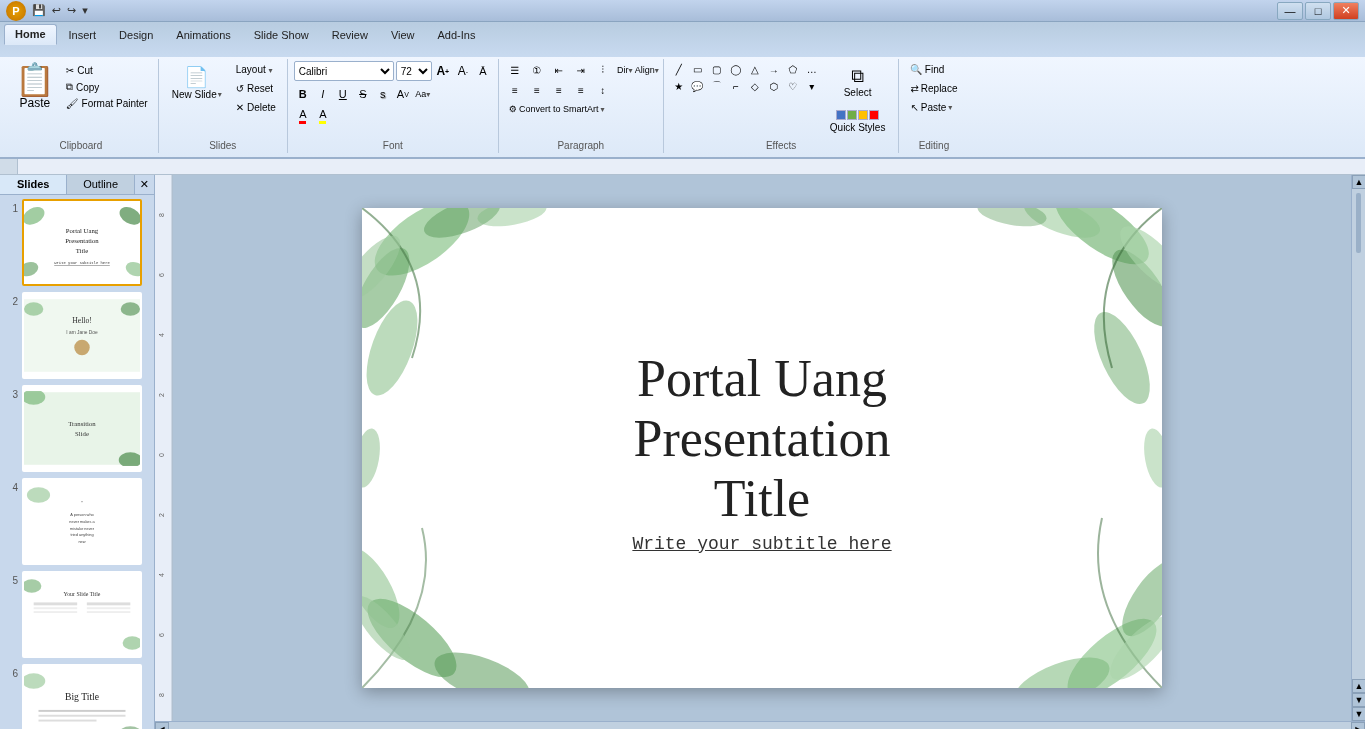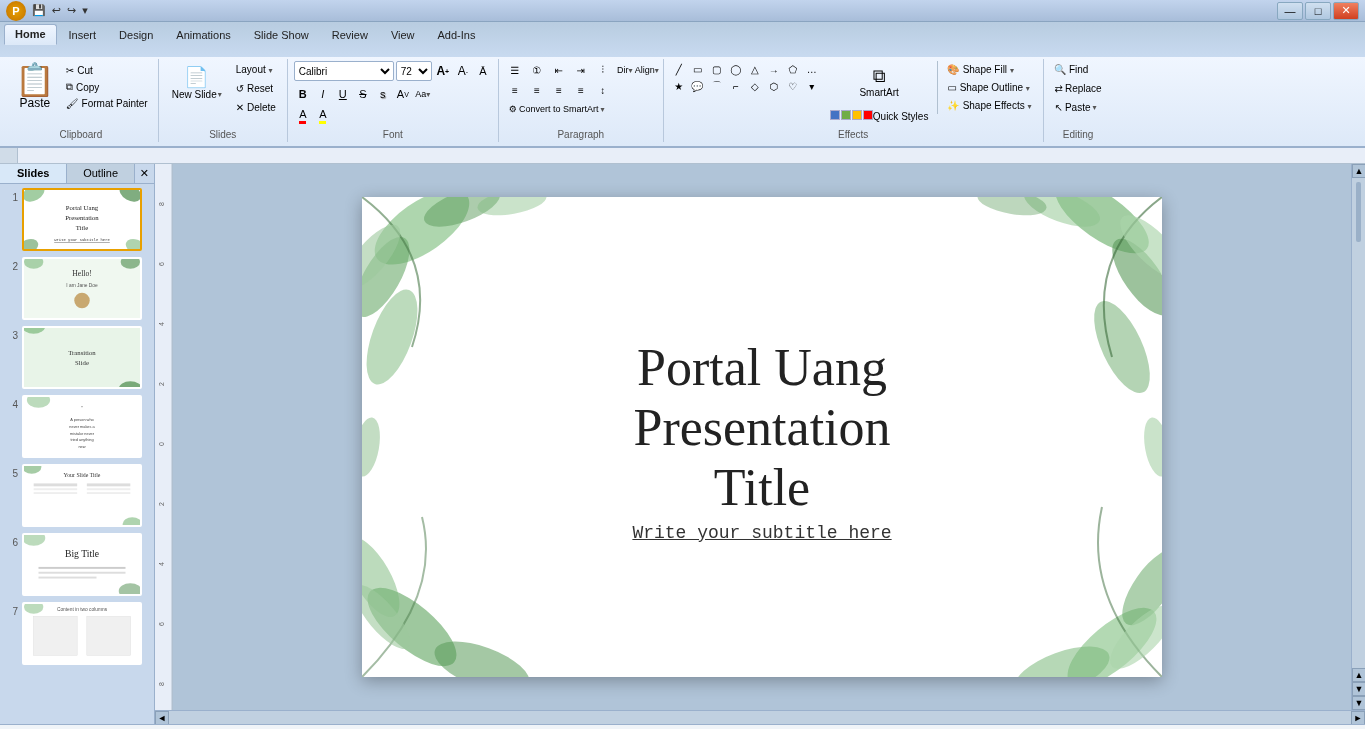--- a/index.html
+++ b/index.html
@@ -84,21 +84,21 @@
 
     
     .slide-panel { width: 155px; background: #c8d8ec; border-right: 1px solid #9ab0cc; display: flex; flex-direction: column; overflow: hidden; }
     .slide-panel-tabs { display: flex; border-bottom: 1px solid #9ab0cc; }
     .sp-tab { flex: 1; text-align: center; padding: 3px; font-size: 11px; cursor: pointer; background: #c0d0e0; border-right: 1px solid #9ab0cc; }
     .sp-tab.active { background: #d8e8f8; font-weight: bold; }
     .sp-tab-close { padding: 3px 5px; font-size: 11px; cursor: pointer; }
     .slides-list { overflow-y: auto; padding: 4px; flex: 1; }
     .slide-thumb { margin-bottom: 6px; display: flex; align-items: flex-start; gap: 4px; cursor: pointer; }
     .slide-num { font-size: 10px; color: #555; width: 14px; text-align: right; margin-top: 4px; }
-    .slide-img { width: 120px; height: 63px; background: white; border: 2px solid transparent; border-radius: 2px; overflow: hidden; display: flex; align-items: center; justify-content: center; font-size: 8px; color: #666; position: relative; }
+    .slide-img { width: 120px; height: 87px; background: white; border: 2px solid transparent; border-radius: 2px; overflow: hidden; display: flex; align-items: center; justify-content: center; font-size: 8px; color: #666; position: relative; }
     .slide-img.active-slide { border-color: #e8a000; }
 
     
     .ruler-h { height: 16px; background: #e8eef8; border-bottom: 1px solid #b0c0d0; display: flex; align-items: flex-end; position: relative; overflow: hidden; }
     .ruler-corner { width: 18px; height: 16px; background: #d0dce8; border-right: 1px solid #b0c0d0; flex-shrink: 0; }
 
     
     .canvas-area { flex: 1; display: flex; flex-direction: column; overflow: hidden; position: relative; background: #b8cce0; }
     .canvas-with-ruler { display: flex; flex: 1; overflow: hidden; }
     .ruler-v { width: 18px; background: #e8eef8; border-right: 1px solid #b0c0d0; flex-shrink: 0; position: relative; overflow: hidden; }
@@ -119,21 +119,21 @@
     
     .leaf-svg { position: absolute; top: 0; left: 0; width: 100%; height: 100%; }
 
     
     .dd-arrow { font-size: 8px; color: #555; }
 
     
     .arrange-big { display: flex; flex-direction: column; align-items: center; padding: 4px 6px; cursor: pointer; border: 1px solid transparent; border-radius: 3px; font-size: 10px; }
 
     
-    .quick-styles { display: flex; align-items: center; padding: 4px 6px; cursor: pointer; border: 1px solid transparent; border-radius: 3px; font-size: 10px; }
+    .quick-styles { display: flex; flex-direction: column; align-items: center; padding: 4px 6px; cursor: pointer; border: 1px solid transparent; border-radius: 3px; font-size: 10px; }
     .qs-grid { display: grid; grid-template-columns: repeat(4, 10px); gap: 1px; margin-bottom: 2px; }
     .qs-cell { width: 10px; height: 10px; border: 1px solid #aac; }
 
     
     .color-bar { height: 3px; background: red; margin-top: 1px; }
   </style>
 </head>
 <body>
 
 <div class="title-bar">
@@ -298,47 +298,30 @@
             <div class="shape-btn">⌐</div>
             <div class="shape-btn">◇</div>
             <div class="shape-btn">⬡</div>
             <div class="shape-btn">♡</div>
             <div class="shape-btn">▾</div>
           </div>
         </div>
         <div class="drawing-actions">
           <div class="arrange-big">
             <div style="font-size:18px;">⧉</div>
-            <div style="font-size:10px;">SmartArt</div>
+            <div style="font-size:10px;">Select</div>
           </div>
           <div class="quick-styles">
             <div class="qs-grid">
               <div class="qs-cell" style="background:#4472c4;"></div>
               <div class="qs-cell" style="background:#70ad47;"></div>
               <div class="qs-cell" style="background:#ffc000;"></div>
               <div class="qs-cell" style="background:#ff0000;"></div>
             </div>
             <div style="font-size:10px;">Quick Styles</div>
-          </div>
-        </div>
-        <div style="display:flex;flex-direction:column;gap:1px;padding-left:4px;border-left:1px solid #b0c0d0;">
-          <div class="draw-action-btn">
-            <span>🎨</span>
-            <span>Shape Fill</span>
-            <span class="dd-arrow">▾</span>
-          </div>
-          <div class="draw-action-btn">
-            <span>▭</span>
-            <span>Shape Outline</span>
-            <span class="dd-arrow">▾</span>
-          </div>
-          <div class="draw-action-btn">
-            <span>✨</span>
-            <span>Shape Effects</span>
-            <span class="dd-arrow">▾</span>
           </div>
         </div>
       </div>
       <div class="ribbon-group-label">Effects</div>
     </div>
 
     <div class="ribbon-group">
       <div class="ribbon-group-content" style="flex-direction:column;">
         <div class="sel-btn">
           <span>🔍</span>

